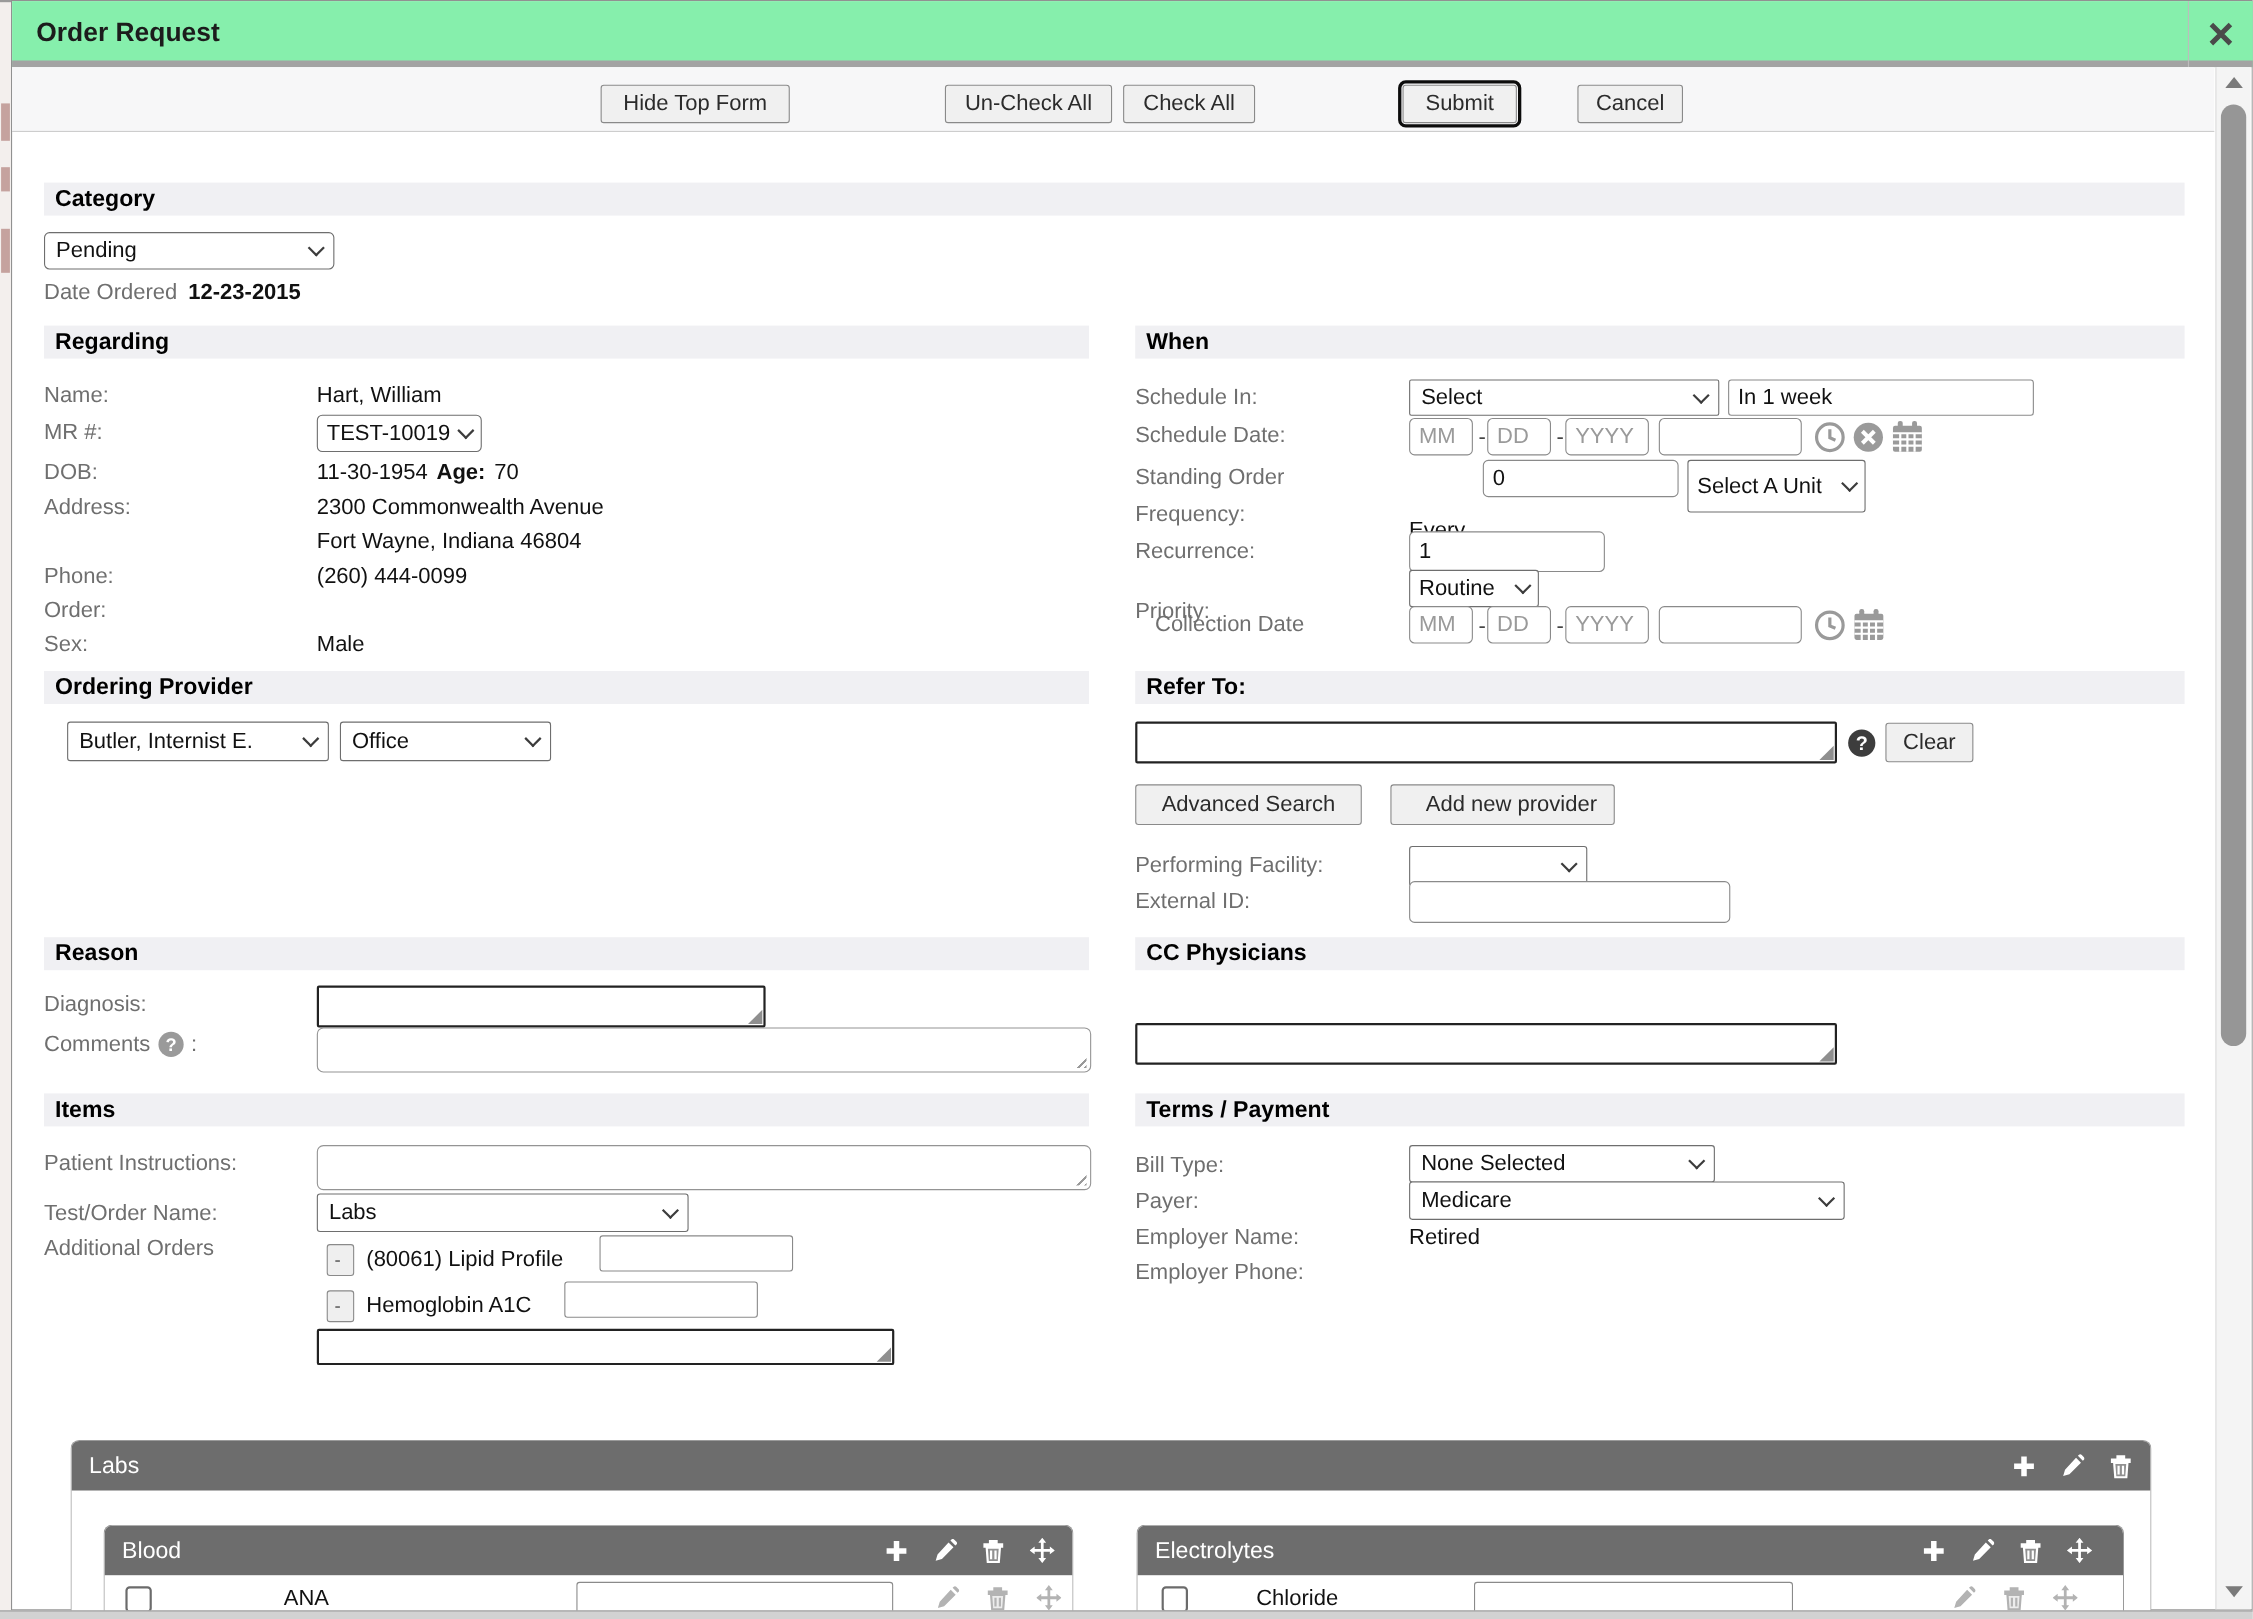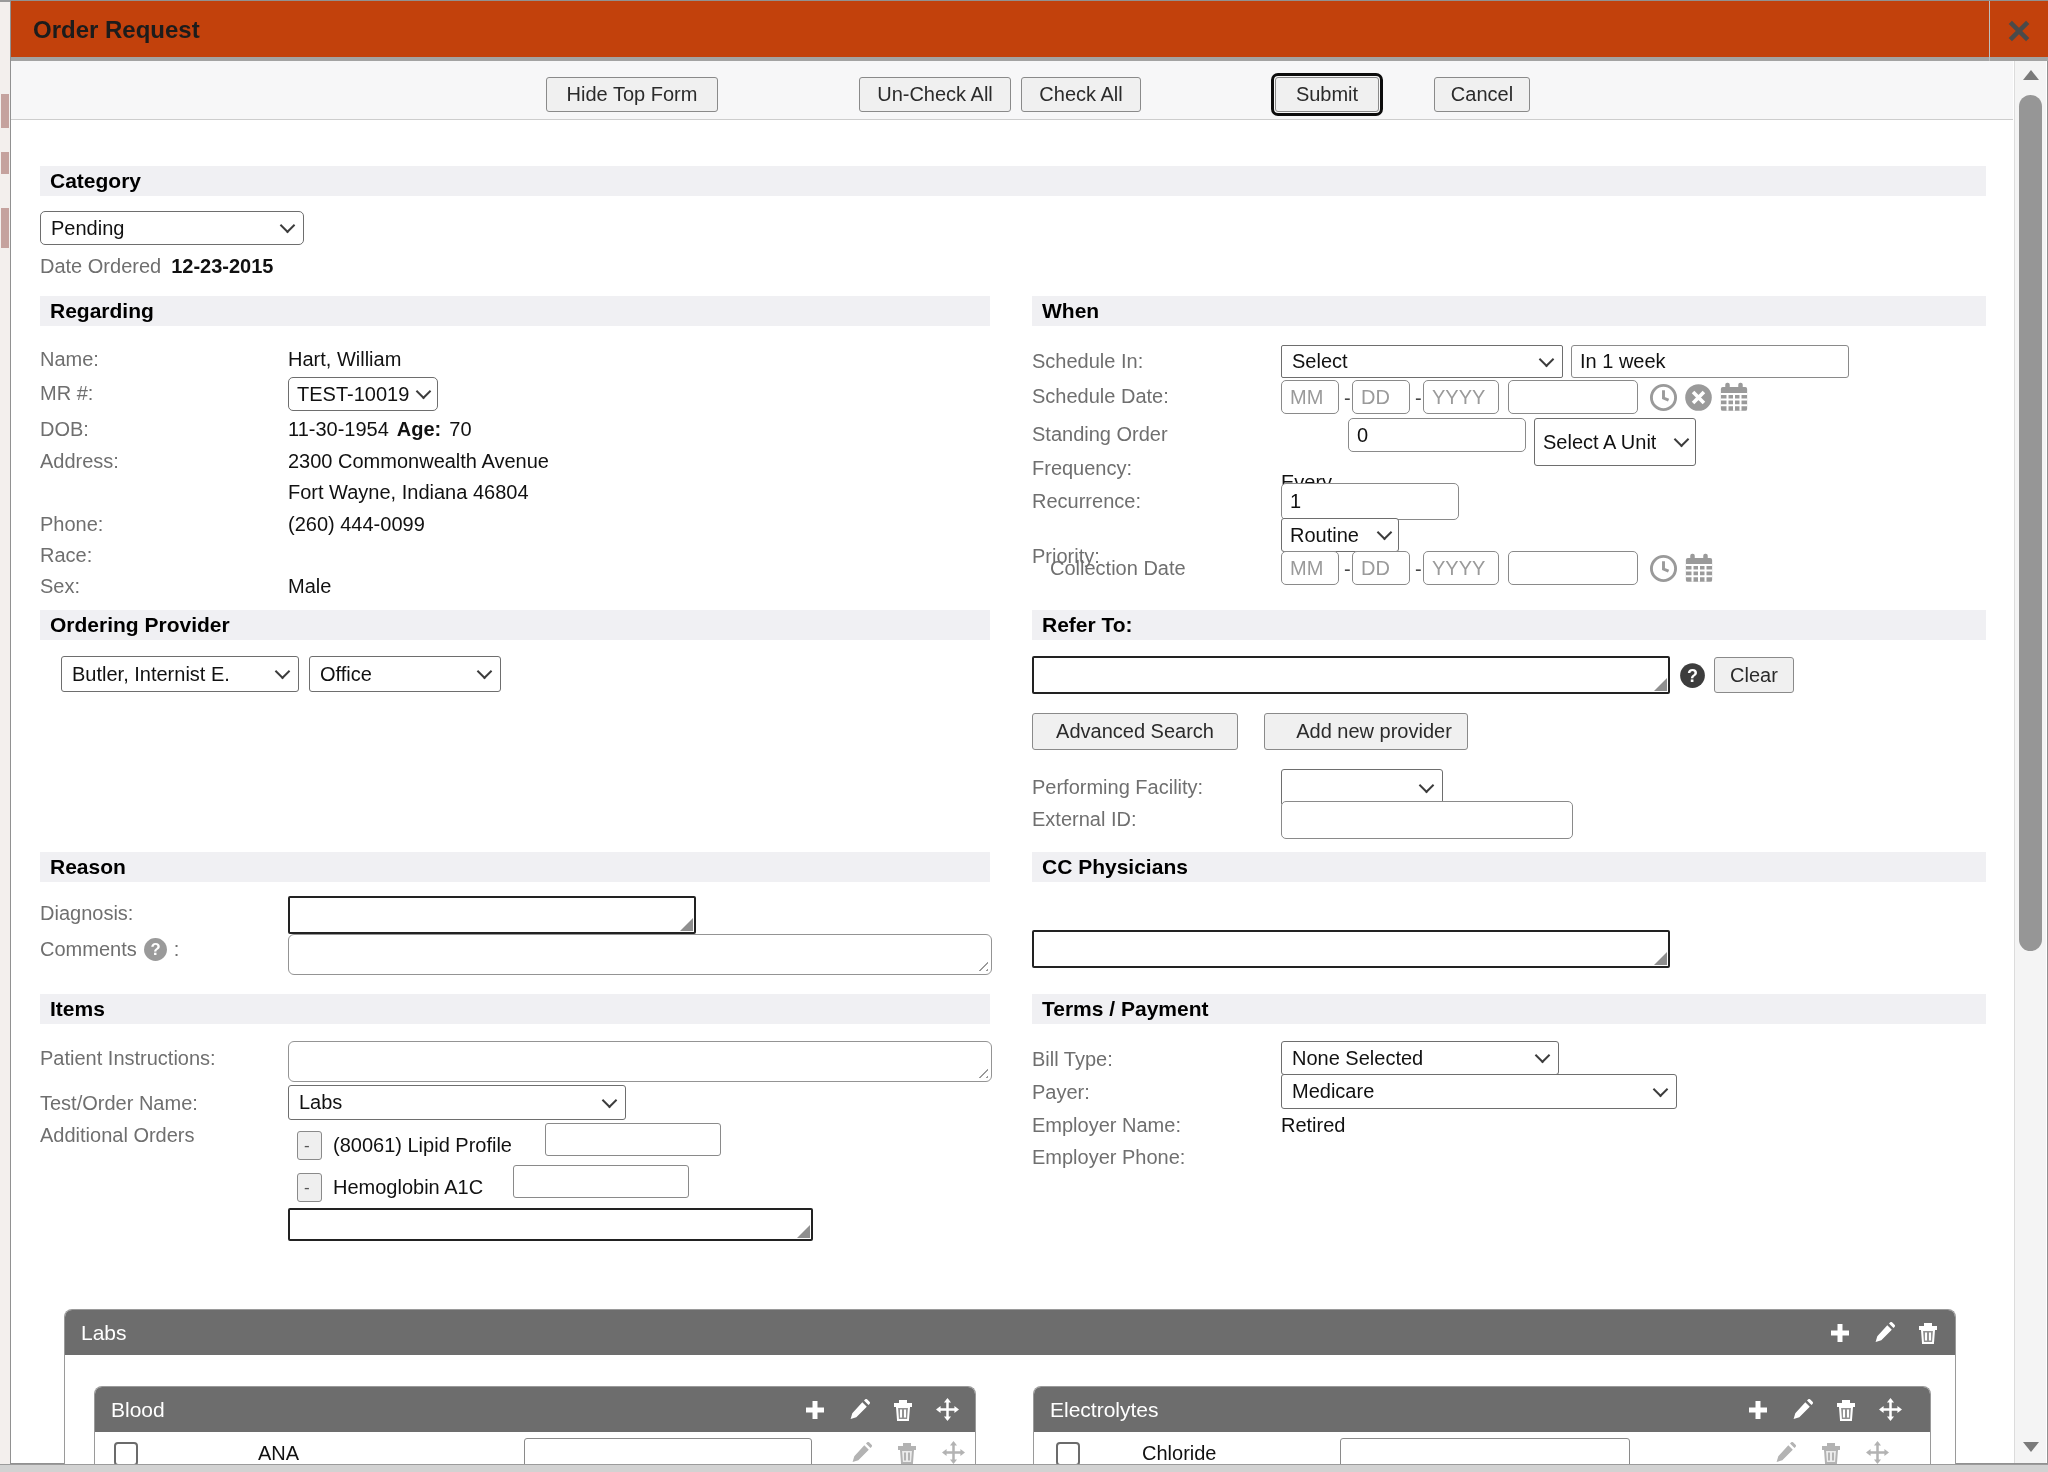--- a/index.html
+++ b/index.html
@@ -7,21 +7,21 @@
        font-family:"Liberation Sans","DejaVu Sans",sans-serif;background:#b9b9b9;
        -webkit-font-smoothing:antialiased;}
   .abs{position:absolute;}
   .screen{position:absolute;inset:0;background:#fff;}
   
   .underlay{left:0;top:0;width:10px;height:1472px;background:#f3efed;border-top:2px solid #9a9a9a;}
   .underlay .frag{position:absolute;left:1px;width:8px;background:#b98f8a;opacity:.8;}
   .bottom-strip{left:0;top:1464px;width:2048px;height:8px;background:#d2d2d2;border-top:1px solid #9b9b9b;}
   
   .dialog{left:10px;top:0;width:2038px;height:1464px;background:#fff;border:1px solid #919191;box-sizing:border-box;}
-  .titlebar{left:0;top:0;width:2038px;height:60px;background:#c2410c;border-bottom:4px solid #a3a3a3;box-sizing:border-box;}
+  .titlebar{left:0;top:0;width:2038px;height:60px;background:#86efac;border-bottom:6px solid #a3a3a3;box-sizing:border-box;}
   .title{left:22px;top:15px;font-size:24px;font-weight:bold;color:#1c1c1c;}
   .close-box{left:1978px;top:0;width:58px;height:60px;border-left:1px solid #bdbdbd;display:flex;align-items:center;justify-content:center;box-sizing:border-box;cursor:pointer;}
   .toolbar{left:0;top:60px;width:2002px;height:59px;background:#f7f7f8;border-bottom:1px solid #cdcdcd;box-sizing:border-box;}
   
   .btn{display:flex;align-items:center;justify-content:center;background:#f0f0f0;border:1px solid #8a8a8a;border-radius:3px;font-size:20px;color:#2b2b2b;box-sizing:border-box;cursor:pointer;}
   .btn.focused{outline:3px solid #0c0c0c;outline-offset:1px;}
   
   .secbar{height:30px;background:#f0f0f3;display:flex;align-items:center;padding-left:10px;box-sizing:border-box;
           font-size:21px;font-weight:bold;color:#000;}
   .lbl{font-size:20px;color:#6f6f6f;white-space:nowrap;}
@@ -164,21 +164,21 @@
       <span class="val">70</span>
     </div>
 
     <span class="abs lbl" style="left:29px;top:449px;">Address:</span>
     <span class="abs val" style="left:277px;top:449px;">2300 Commonwealth Avenue</span>
     <span class="abs val" style="left:277px;top:480px;">Fort Wayne, Indiana 46804</span>
 
     <span class="abs lbl" style="left:29px;top:512px;">Phone:</span>
     <span class="abs val" style="left:277px;top:512px;">(260) 444-0099</span>
 
-    <span class="abs lbl" style="left:29px;top:543px;">Race:</span>
+    <span class="abs lbl" style="left:29px;top:543px;">Order:</span>
 
     <span class="abs lbl" style="left:29px;top:574px;">Sex:</span>
     <span class="abs val" style="left:277px;top:574px;">Male</span>
 
     <div class="abs secbar" style="left:1021px;top:295px;width:954px;">When</div>
 
     <span class="abs lbl" style="left:1021px;top:349px;">Schedule In:</span>
     <div class="abs sel" style="left:1270px;top:344px;width:282px;height:33px;border-radius:2px;">
       <span>Select</span>
         <i class="chev"></i>

